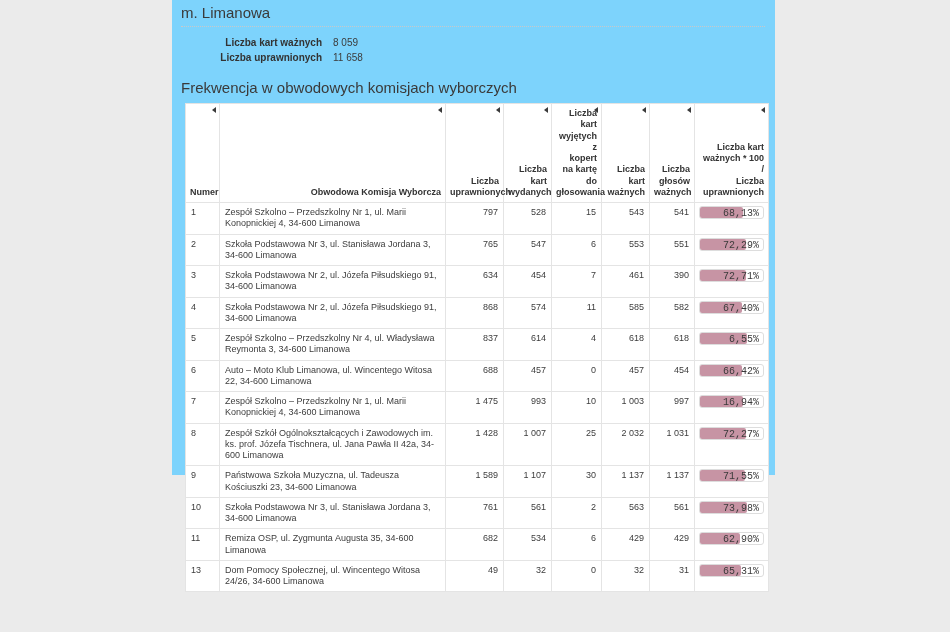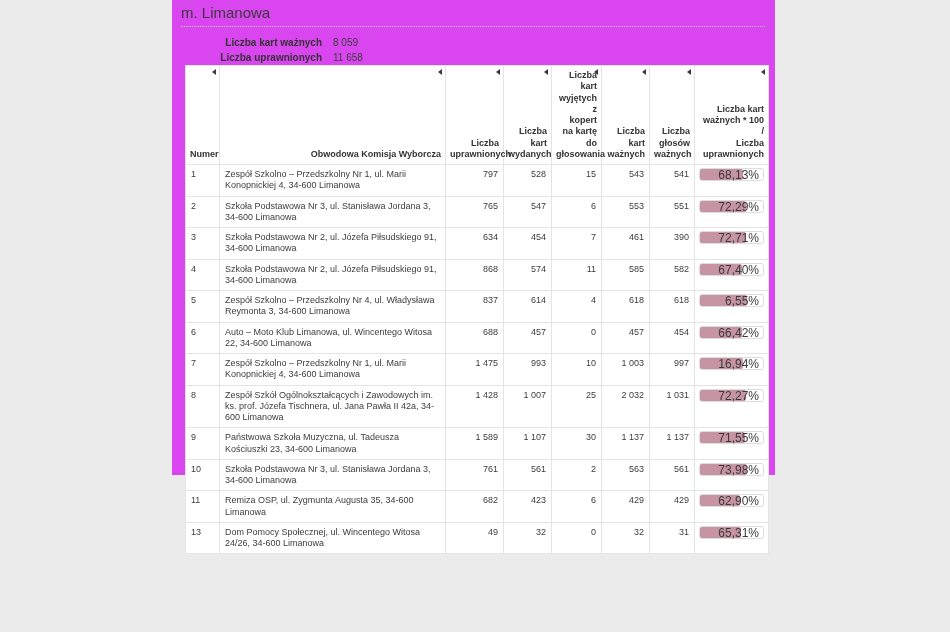--- a/index.html
+++ b/index.html
@@ -8,21 +8,21 @@
     width: 950px; height: 632px;
     background: #ebebeb;
     font-family: "Liberation Sans", "DejaVu Sans", sans-serif;
     color: #3c3c3c;
     overflow: hidden;
     position: relative;
   }
   .content-column {
     position: absolute; left: 172px; top: 0;
     width: 603px; height: 475px;
-    background: #d946ef;
+    background: #7dd3fc;
     padding: 2px 10px 0 9px;
   }
   .page-title {
     font-size: 15px; color: #3a3a3a;
     padding: 2px 0 5px 0;
     border-bottom: 1px dotted #c9c9c9;
   }
   .summary { margin-top: 8px; }
   .summary-row { display: flex; font-size: 10px; line-height: 15px; }
   .summary-label { width: 141px; text-align: right; font-weight: bold; color: #333; }
@@ -55,41 +55,42 @@
     position: relative; height: 13px;
     border: 1px solid #dddddd; border-radius: 3px;
     background: #ffffff;
   }
   .bar-fill {
     position: absolute; left: 0; top: 0; height: 100%;
     border-radius: 2px;
   }
   .bar-label {
     position: absolute; right: 4px; top: 0;
-    font-size: 12px; line-height: 13px; color: #3a3a3a;
+    font-size: 10px; line-height: 13px; color: #3a3a3a; font-family: Liberation Mono, monospace;
   }
 </style>
 </head>
 <body>
 
 <div class="content-column">
 
   <div class="page-title">m. Limanowa</div>
 
   <div class="summary">
     <div class="summary-row">
       <div class="summary-label">Liczba kart ważnych</div>
       <div class="summary-value">8 059</div>
     </div>
     <div class="summary-row">
       <div class="summary-label">Liczba uprawnionych</div>
       <div class="summary-value">11 658</div>
     </div>
   </div>
 
+  <div class="section-title">Frekwencja w obwodowych komisjach wyborczych</div>
 
   <table class="results">
     <colgroup>
       <col style="width:34px">
         <col style="width:226px">
         <col style="width:58px">
         <col style="width:48px">
       <col style="width:50px">
         <col style="width:48px">
         <col style="width:45px">
@@ -265,21 +266,21 @@
             <div class="bar-track">
               <div class="bar-fill" style="width: 73.98%; background: rgb(199, 148, 164);"></div>
               <span class="bar-label">73,98%</span>
             </div>
           </td>
         </tr>
         <tr>
           <td class="cell-num">11</td>
           <td class="cell-name">Remiza OSP, ul. Zygmunta Augusta 35, 34-600 Limanowa</td>
           <td class="cell-val">682</td>
-          <td class="cell-val">423</td>
+          <td class="cell-val">534</td>
           <td class="cell-val">6</td>
           <td class="cell-val">429</td>
           <td class="cell-val">429</td>
           <td class="cell-pct">
             <div class="bar-track">
               <div class="bar-fill" style="width: 62.9%; background: rgb(199, 148, 164);"></div>
               <span class="bar-label">62,90%</span>
             </div>
           </td>
         </tr>

